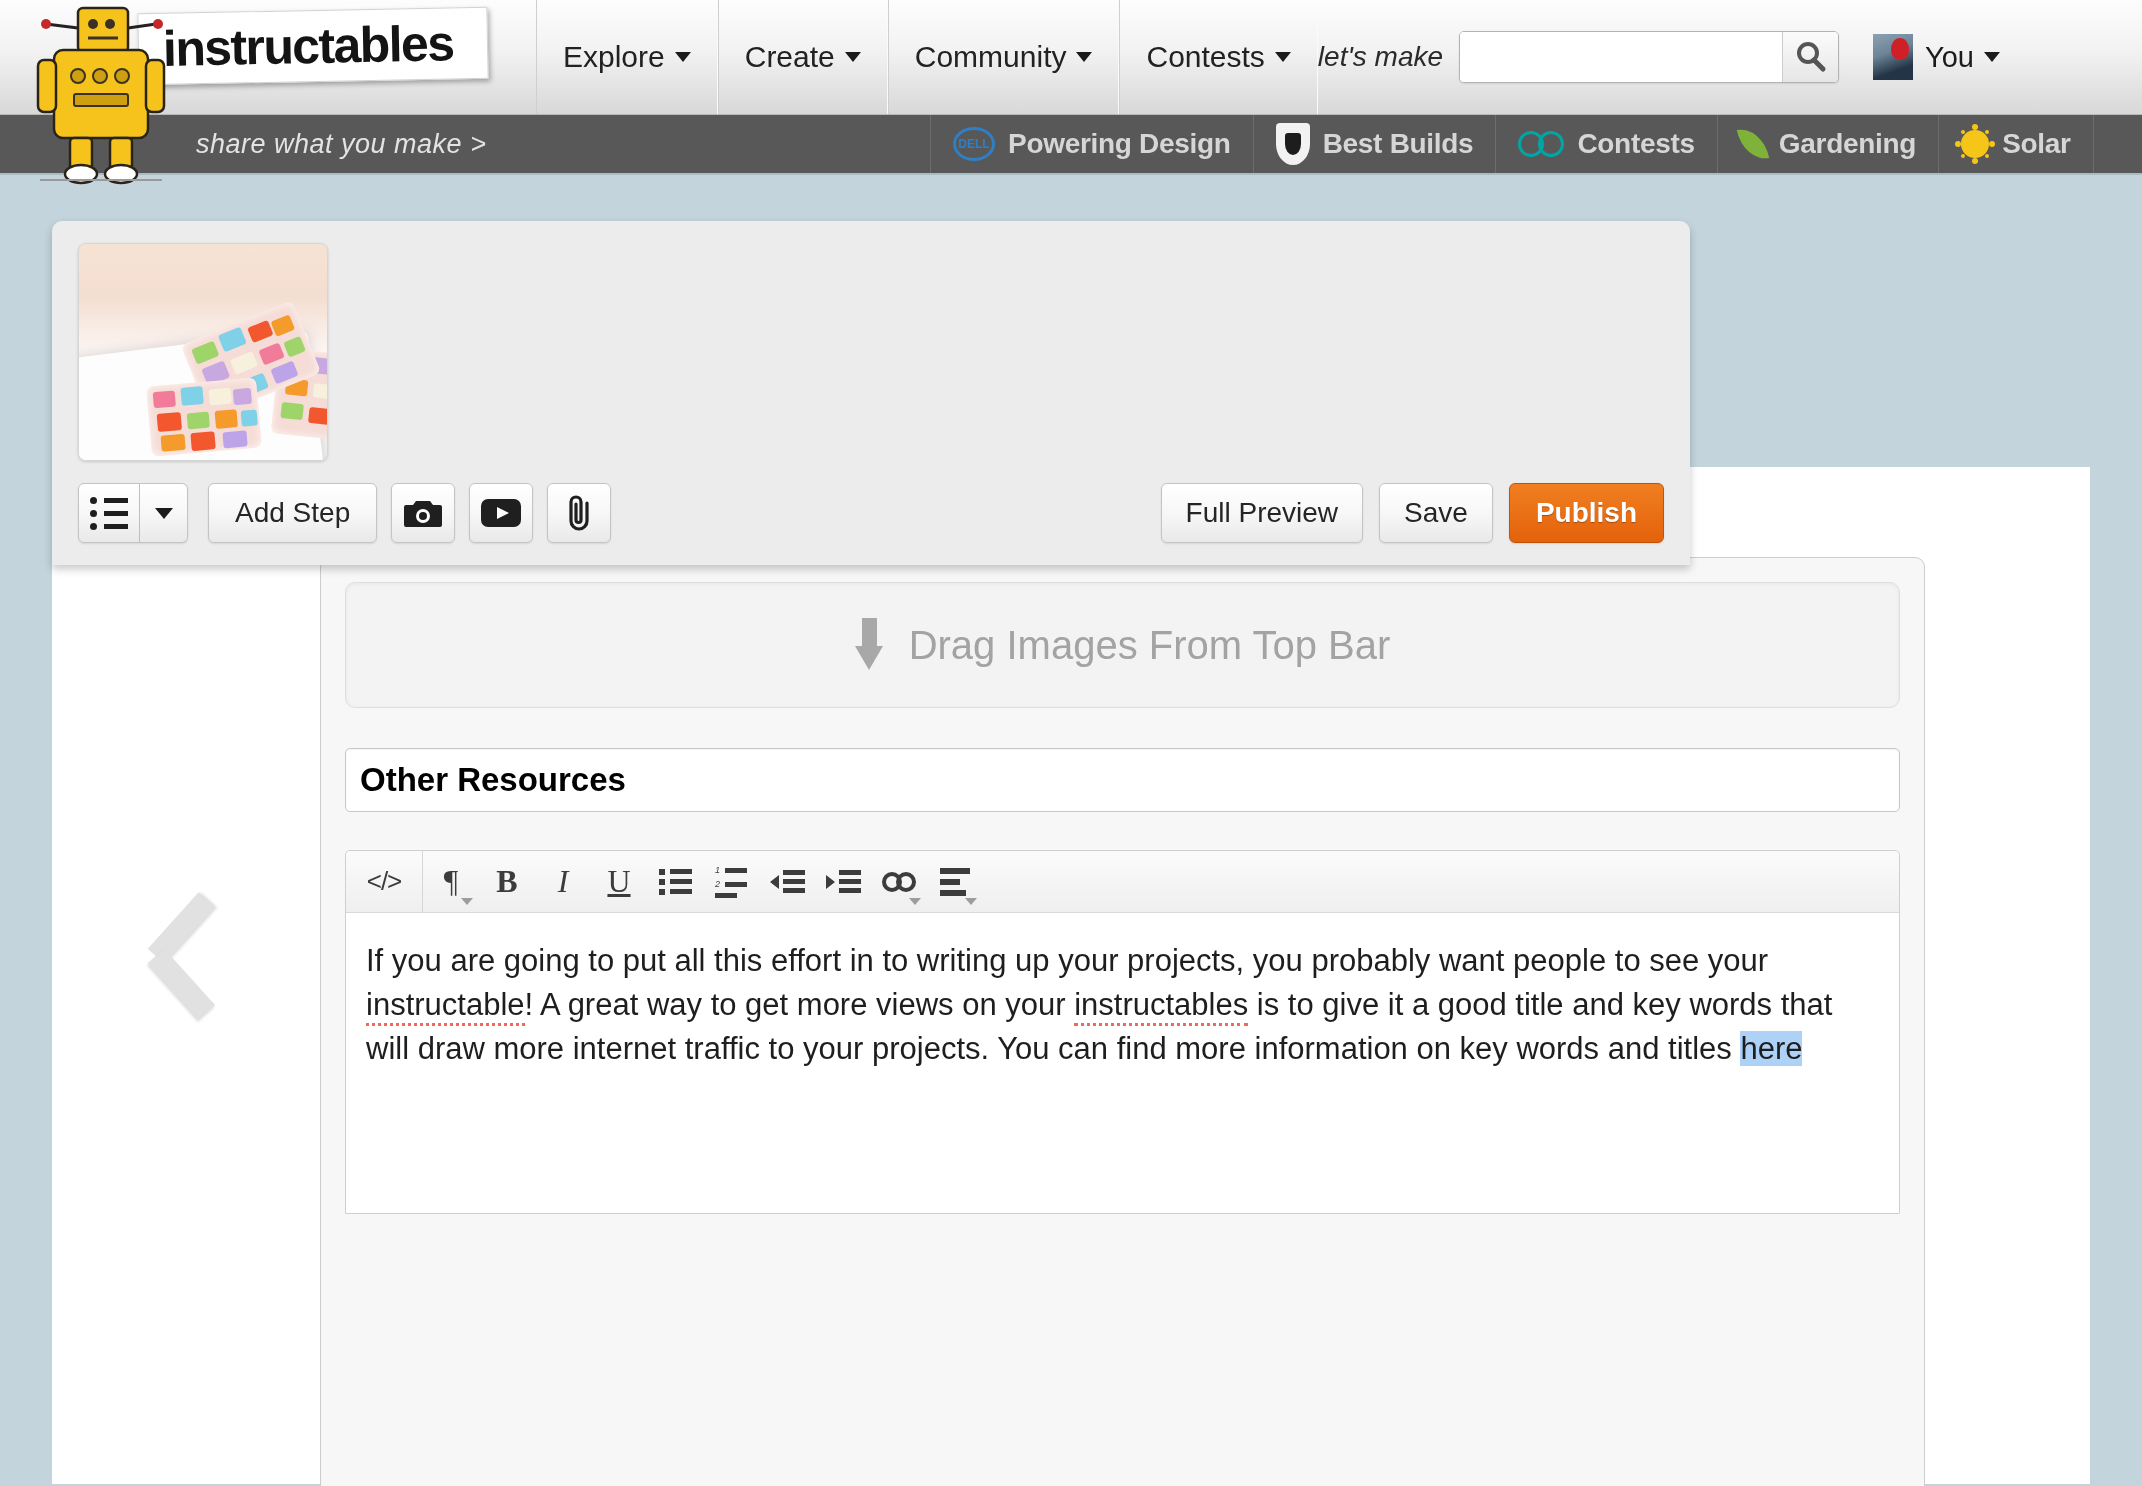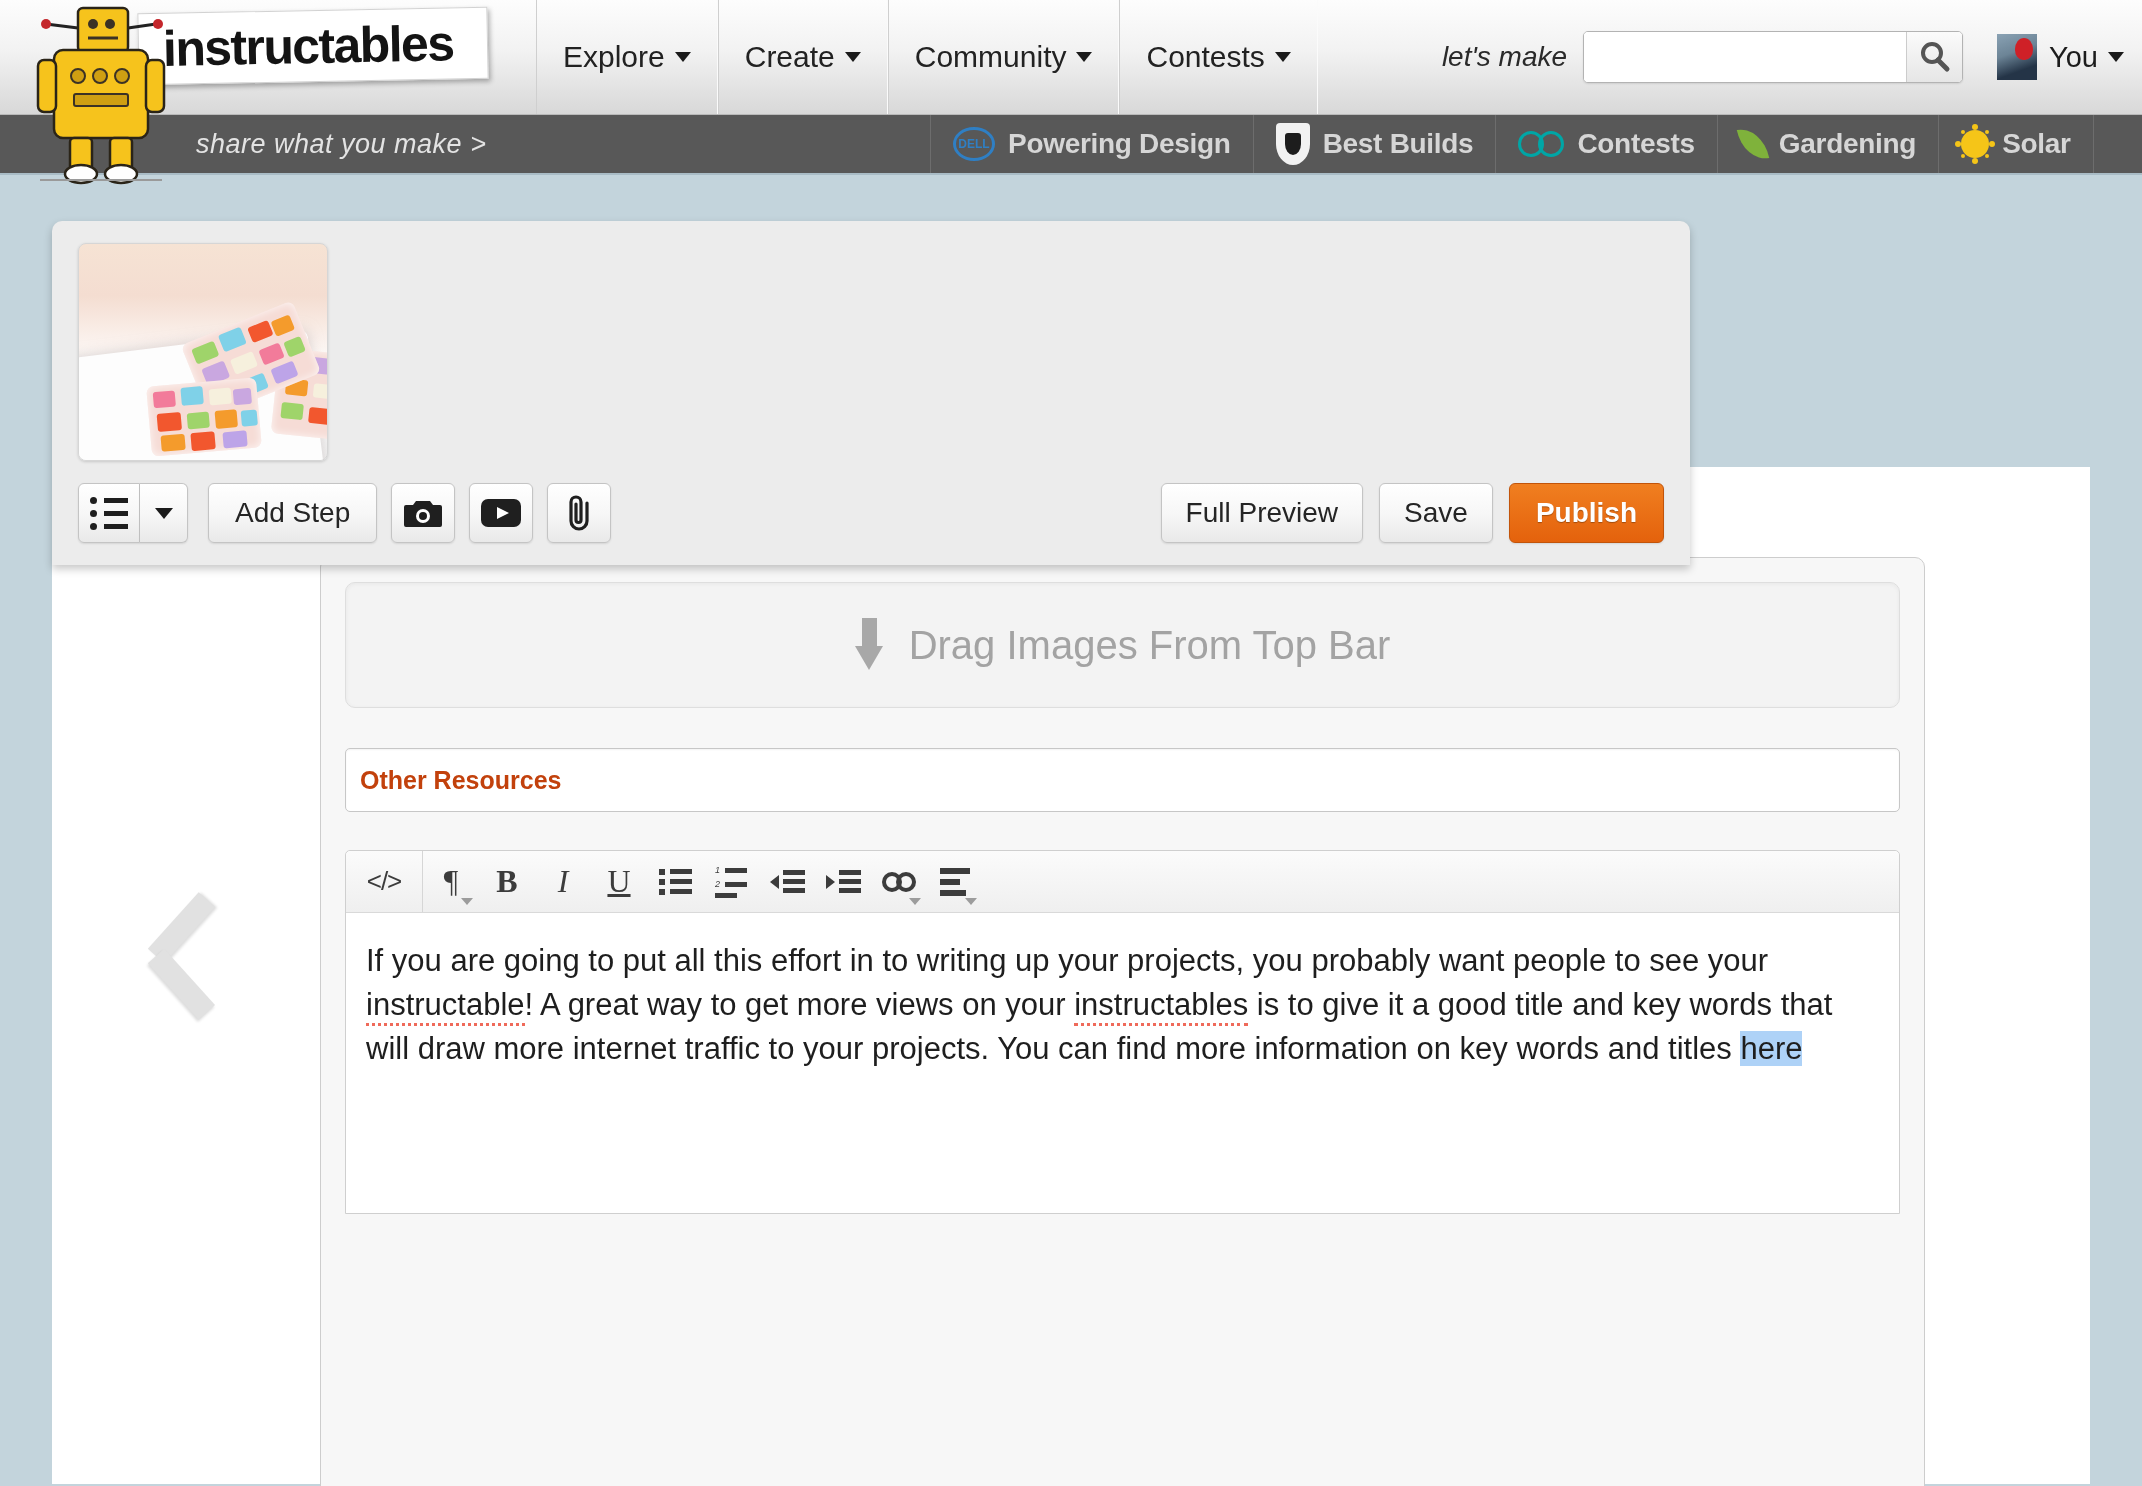--- a/index.html
+++ b/index.html
@@ -67,22 +67,21 @@
     margin-left: 10px;
     border-left: 8px solid transparent;
     border-right: 8px solid transparent;
     border-top: 10px solid #1b1b1b;
   }
 
   .search-zone {
     flex: 1;
     display: flex;
     align-items: center;
-    justify-content: flex-end;
-    padding-right: 18px;
+    padding-right: 41px;
     gap: 0;
   }
   .lets-make {
     font-size: 28px;
     color: #2a2a2a;
     font-style: italic;
     margin-right: 16px;
     white-space: nowrap;
   }
   .search-wrap {
@@ -350,23 +349,23 @@
     margin-top: 40px;
     height: 64px;
     background: #fff;
     border: 1px solid #c7c7c7;
     border-radius: 5px;
     display: flex; align-items: center;
     padding: 0 14px;
     box-shadow: inset 0 1px 2px rgba(0,0,0,.05);
   }
   .title-field span {
-    font-size: 25px;
+    font-size: 33px;
     font-weight: bold;
-    color: #c2410c;
+    color: #000000;
   }
 
   .rte {
     margin-top: 38px;
     border: 1px solid #cfcfcf;
     border-radius: 5px 5px 0 0;
     background: #fff;
   }
   .rte-toolbar {
     height: 62px;

